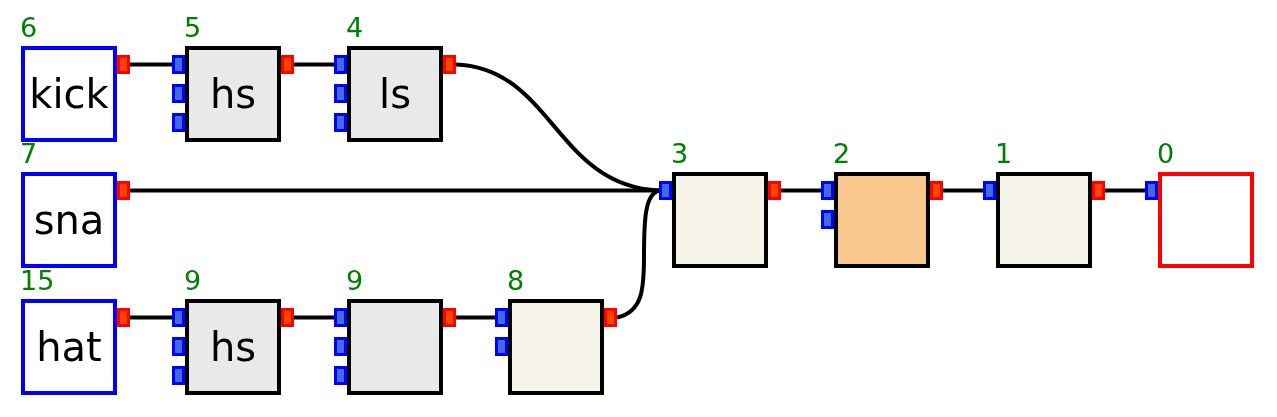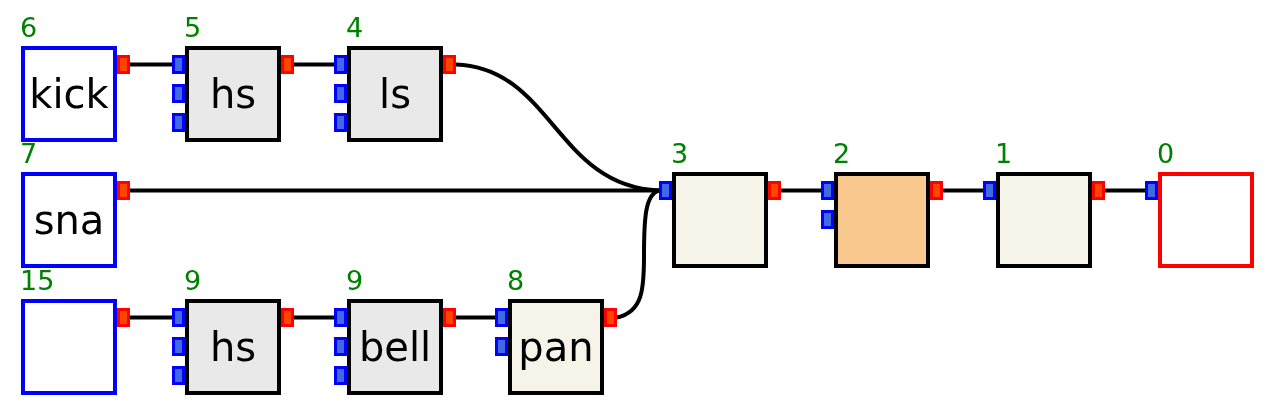--- a/index.html
+++ b/index.html
@@ -98,42 +98,41 @@
     <span class="port out p0"></span>
   </div>
 
   <div class="node term" style="left:1158px;top:172px">
     <span class="nid">0</span>
     <span class="port in p0"></span>
   </div>
 
   <div class="node src" style="left:21px;top:299px">
     <span class="nid">15</span>
+    <span class="nlabel">hat</span>
     <span class="port out p0"></span>
   </div>
 
   <div class="node proc gray" style="left:185px;top:299px">
     <span class="nid">9</span>
     <span class="nlabel">hs</span>
     <span class="port in p0"></span>
     <span class="port in p1"></span>
     <span class="port in p2"></span>
     <span class="port out p0"></span>
   </div>
 
   <div class="node proc gray" style="left:347px;top:299px">
     <span class="nid">9</span>
-    <span class="nlabel">bell</span>
     <span class="port in p0"></span>
     <span class="port in p1"></span>
     <span class="port in p2"></span>
     <span class="port out p0"></span>
   </div>
 
   <div class="node proc cream" style="left:508px;top:299px">
     <span class="nid">8</span>
-    <span class="nlabel">pan</span>
     <span class="port in p0"></span>
     <span class="port in p1"></span>
     <span class="port out p0"></span>
   </div>
 
 </div>
 
 </body></html>

